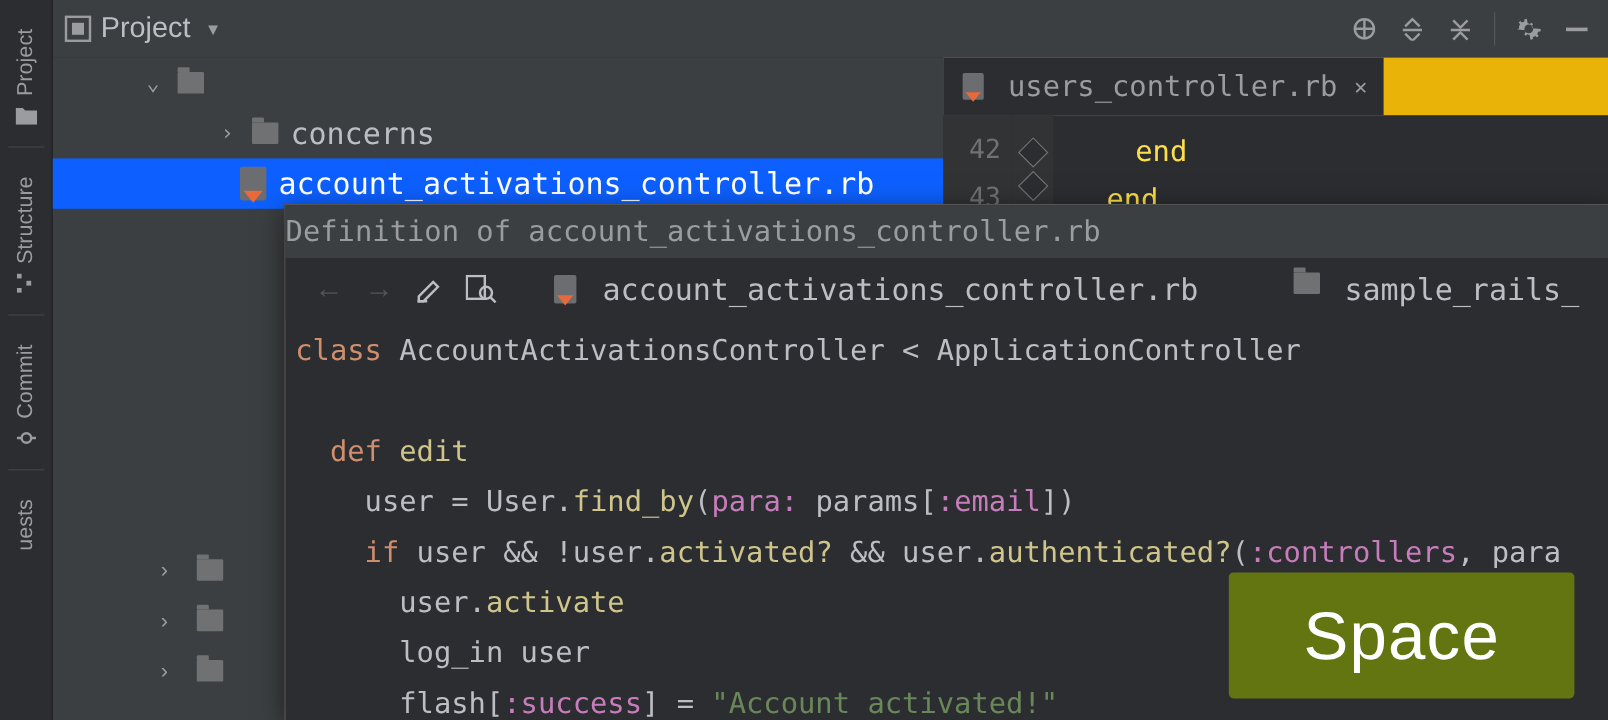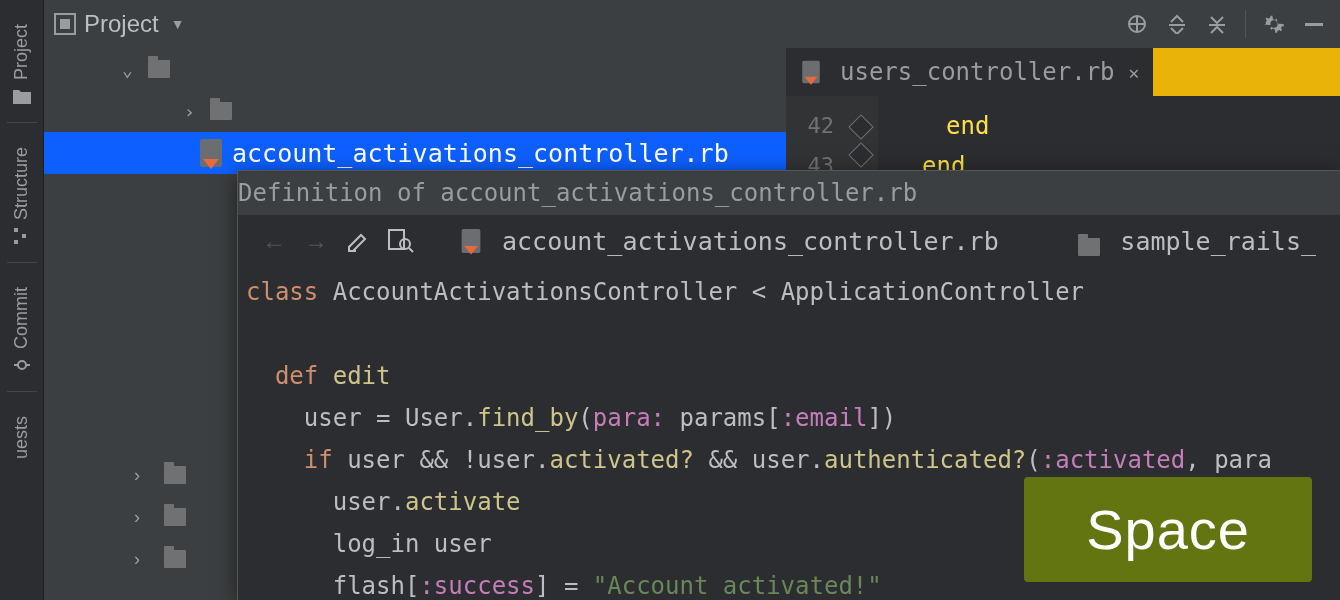--- a/index.html
+++ b/index.html
@@ -204,21 +204,21 @@
   .qd-icon { color:#7a7c80; font-size:24px; cursor:pointer; display:flex; align-items:center; }
   .qd-icon.disabled { opacity:0.5; }
   .qd-filename {
     display:flex; align-items:center; gap:10px;
     color:#bcbec4;
     font-family:'Consolas','Menlo',monospace;
     font-size:25px;
     margin-left: 28px;
   }
   .qd-project {
-    display:flex; align-items:flex-end; gap:10px;
+    display:flex; align-items:flex-start; gap:10px;
     color:#bcbec4; font-family:'Consolas','Menlo',monospace; font-size:25px;
   }
   .quickdef-code {
     flex:1;
     padding: 4px 8px;
     font-family:'Consolas','Menlo',monospace;
     font-size:24px;
     line-height:42px;
     color:#bcbec4;
     white-space: pre;
@@ -330,20 +330,21 @@
 
   <div class="split">
     <div class="project-tree">
       <div class="tree-row indent-1">
         <span class="chevron">⌄</span>
         <span class="folder-icon"></span>
       </div>
       <div class="tree-row indent-2">
         <span class="chevron">›</span>
         <span class="folder-icon"></span>
+        <span>concerns</span>
       </div>
       <div class="tree-row indent-2b selected">
         <span class="ruby-icon"></span>
         <span>account_activations_controller.rb</span>
       </div>
 
       <div style="height:280px"></div>
       <div class="tree-stub">
           <span class="collapsed-chev">›</span>
           <span class="folder-icon"></span>
@@ -412,21 +413,21 @@
       <span class="spacer"></span>
       <div class="qd-project">
         <span class="folder-icon"></span>
         <span>sample_rails_</span>
       </div>
     </div>
     <div class="quickdef-code"><span class="t-kw">class</span><span class="t-class"> AccountActivationsController </span><span class="t-op">&lt;</span><span class="t-class"> ApplicationController</span>
 
   <span class="t-kw">def</span><span class="t-method"> edit</span>
 <span class="t-id">    user = </span><span class="t-id">User</span><span class="t-op">.</span><span class="t-method">find_by</span><span class="t-op">(</span><span class="t-sym">para: </span><span class="t-id">params</span><span class="t-op">[</span><span class="t-sym">:email</span><span class="t-op">])</span>
-    <span class="t-kw">if</span><span class="t-id"> user &amp;&amp; !user.</span><span class="t-method">activated?</span><span class="t-id"> &amp;&amp; user.</span><span class="t-method">authenticated?</span><span class="t-op">(</span><span class="t-sym">:activated</span><span class="t-op">, para</span>
+    <span class="t-kw">if</span><span class="t-id"> user &amp;&amp; !user.</span><span class="t-method">activated?</span><span class="t-id"> &amp;&amp; user.</span><span class="t-method">authenticated?</span><span class="t-op">(</span><span class="t-sym">:controllers</span><span class="t-op">, para</span>
 <span class="t-id">      user.</span><span class="t-method">activate</span>
 <span class="t-id">      log_in user</span>
 <span class="t-id">      flash[</span><span class="t-sym">:success</span><span class="t-id">] = </span><span class="t-str">"Account activated!"</span></div>
   </div>
 
   <div class="key-overlay">
     <span>Space</span>
   </div>
 </div>
 

